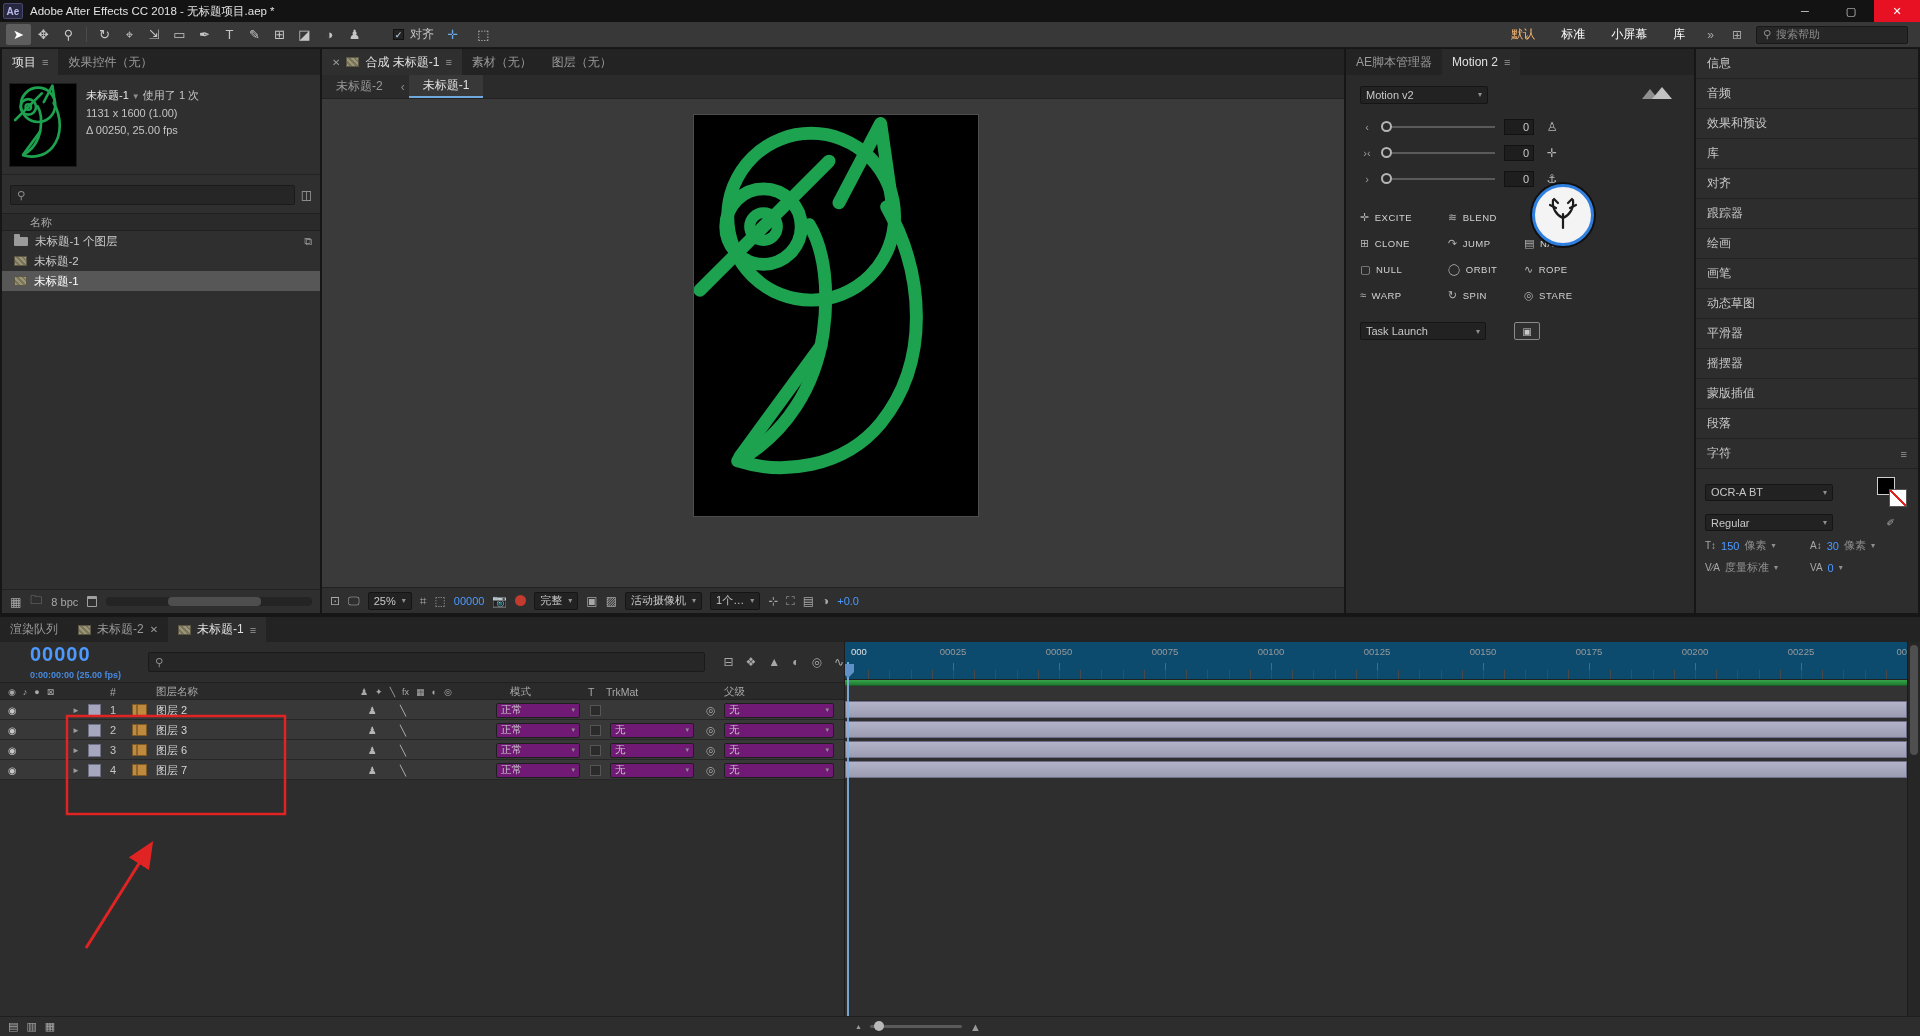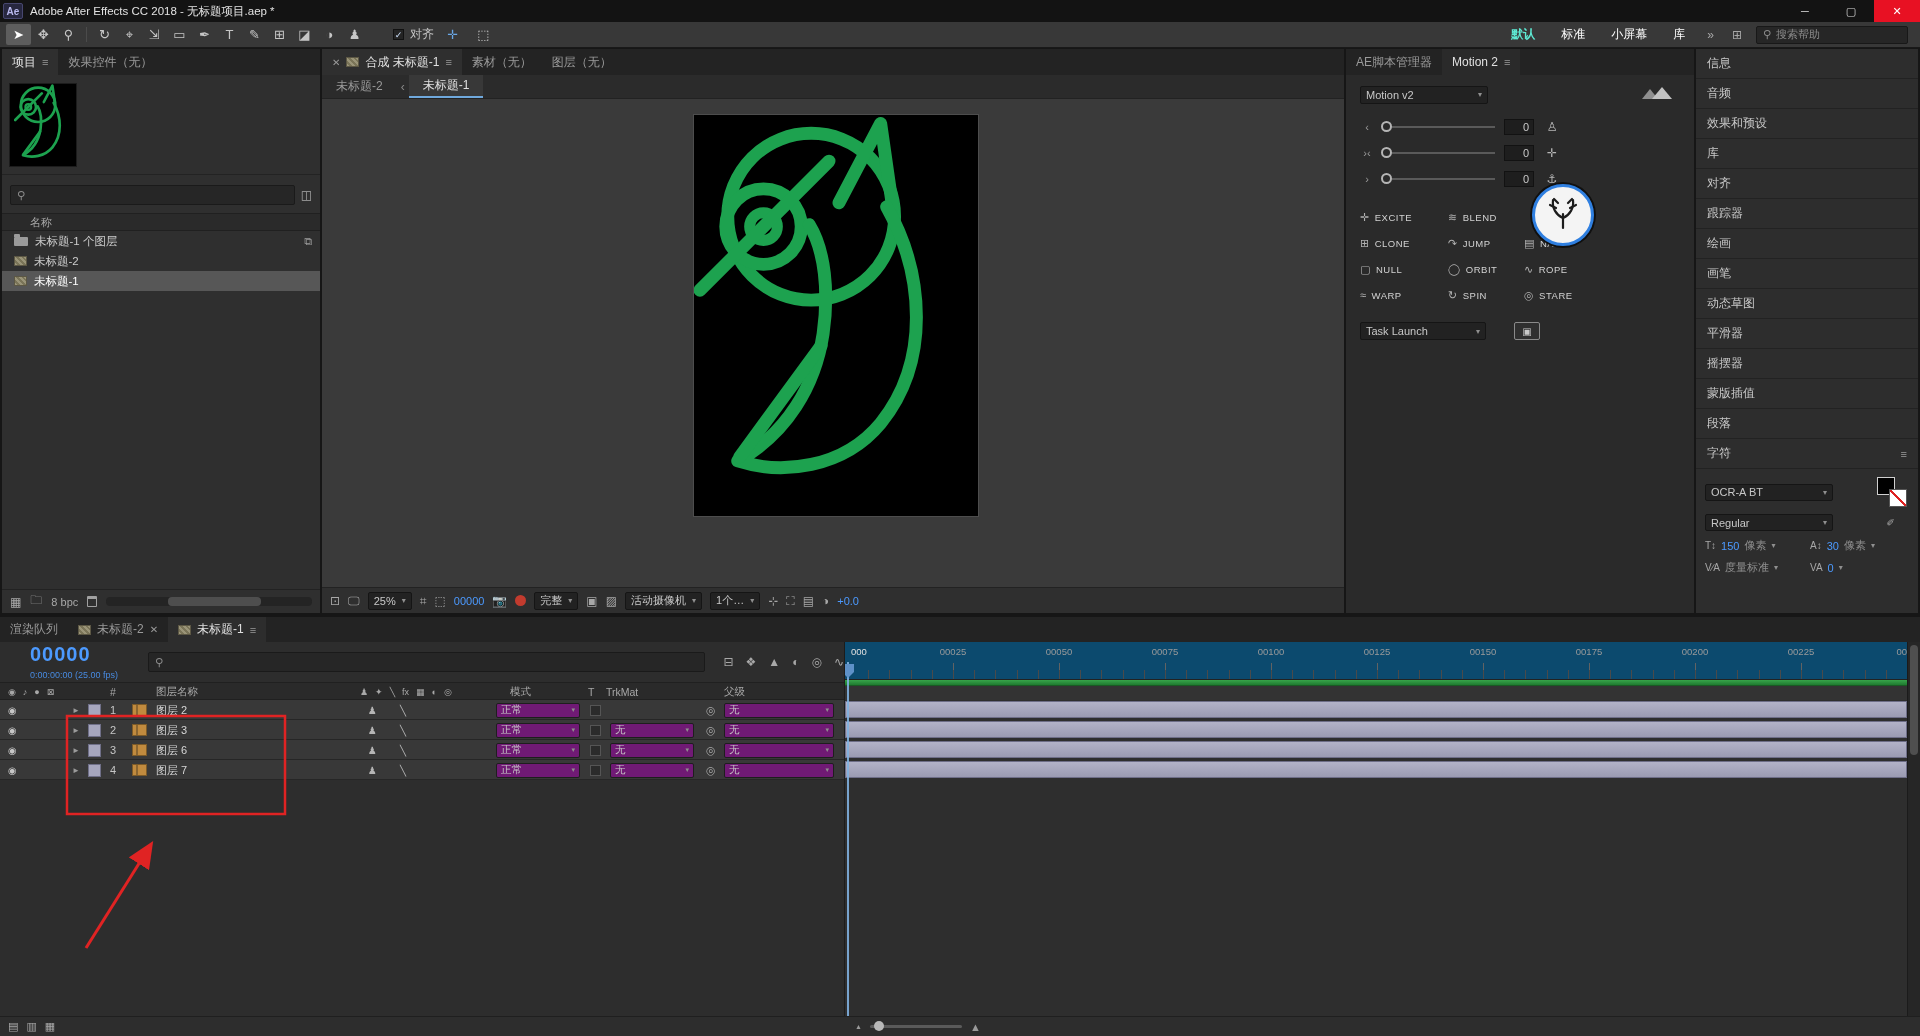--- a/index.html
+++ b/index.html
@@ -20,21 +20,21 @@
 
   
   .toolbar{flex:0 0 26px;background:#383838;display:flex;align-items:center;padding:0 6px;border-bottom:1px solid #191919;}
   .tool{width:25px;height:21px;display:flex;align-items:center;justify-content:center;color:#c6c6c6;font-size:13px;border-radius:2px;}
   .tool.active{background:#5d5d5d;color:#fff;}
   .tool-sep{width:1px;height:15px;background:#4b4b4b;margin:0 5px;}
   .align-group{display:flex;align-items:center;gap:6px;margin-left:26px;color:#c6c6c6;}
   .chk{width:11px;height:11px;background:#242424;border:1px solid #111;display:flex;align-items:center;justify-content:center;font-size:9px;color:#cfe3ff;}
   .ws-area{margin-left:auto;display:flex;align-items:center;gap:2px;}
   .ws-item{padding:0 12px;color:#ffffff;font-size:12px;}
-  .ws-item.active{color:#5eead4;font-weight:bold;}
+  .ws-item.active{color:#fdba74;}
   .ws-more{padding:0 8px;color:#a8a8a8;}
   .ws-grid{color:#a8a8a8;font-size:12px;padding:0 8px;}
   .help-search{width:152px;height:18px;background:#262626;border:1px solid #181818;border-radius:2px;display:flex;align-items:center;gap:5px;padding:0 6px;color:#8b8b8b;margin:0 6px 0 4px;font-size:11px;}
 
   
   .main{flex:0 0 567px;display:flex;gap:2px;padding:1px 2px 2px;background:#161616;}
   .panel{background:#2f2f2f;display:flex;flex-direction:column;min-width:0;overflow:hidden;}
   .project-panel{width:318px;}
   .comp-panel{flex:1;}
   .motion-panel{width:348px;background:#2a2a2a;}
@@ -117,21 +117,21 @@
   .char-half{display:flex;align-items:center;gap:5px;width:104px;}
 
   
   .timeline{flex:1;background:#2d2d2d;border-top:2px solid #161616;display:flex;flex-direction:column;position:relative;}
   .tl-tabs{flex:0 0 25px;background:#232323;display:flex;align-items:stretch;}
   .tl-main{flex:1;display:flex;min-height:0;}
   .tl-left{width:845px;display:flex;flex-direction:column;border-right:1px solid #1c1c1c;}
   .tl-controls{flex:0 0 40px;display:flex;align-items:center;padding-left:30px;}
   .tc-block{width:110px;}
   .tc-big{font-size:20px;font-weight:bold;color:#4c9aff;letter-spacing:1px;line-height:1;}
-  .tc-small{font-size:9px;color:#4c9aff;opacity:.85;margin-top:6px;}
+  .tc-small{font-size:9px;color:#4c9aff;opacity:.85;margin-top:6px;font-weight:bold;}
   .tl-search{width:500px;margin-left:8px;}
   .tl-icons{display:flex;gap:12px;margin-left:18px;color:#a8a8a8;font-size:12px;}
   .tl-cols{flex:0 0 18px;background:#2a2a2a;border-top:1px solid #202020;border-bottom:1px solid #202020;position:relative;color:#a8a8a8;font-size:10.5px;}
   .tl-rows{flex:1;position:relative;}
   .tl-row{height:20px;position:relative;border-bottom:1px solid #262626;background:#383838;}
   .c{position:absolute;top:0;height:20px;display:flex;align-items:center;color:#c6c6c6;font-size:11px;}
   .hc{position:absolute;top:0;height:18px;display:flex;align-items:center;gap:10px;}
   .c.eye{left:8px;font-size:10px;}
   .c.exp{left:72px;font-size:8px;color:#9a9a9a;}
   .c.chipc{left:88px;}
@@ -257,20 +257,29 @@
         </div>
         <div class="ptab">
           <span>效果控件（无）</span>
         </div>
       </div>
       <div class="proj-preview">
         <div class="proj-thumb">
           <svg viewBox="0 0 284 401" width="66" height="82" preserveAspectRatio="xMidYMid meet">
               <use href="#owl"></use>
             </svg>
+        </div>
+        <div class="proj-info">
+          <div>
+            <span class="nm">未标题-1</span>
+            <span class="car">▼</span>
+            <span>使用了 1 次</span>
+          </div>
+          <div>1131 x 1600 (1.00)</div>
+          <div>Δ 00250, 25.00 fps</div>
         </div>
       </div>
       <div class="proj-search">
         <div class="searchbox">
           <span>⚲</span>
         </div>
         <span class="f-ic">◫</span>
       </div>
       <div class="proj-cols">
         <span>名称</span>

